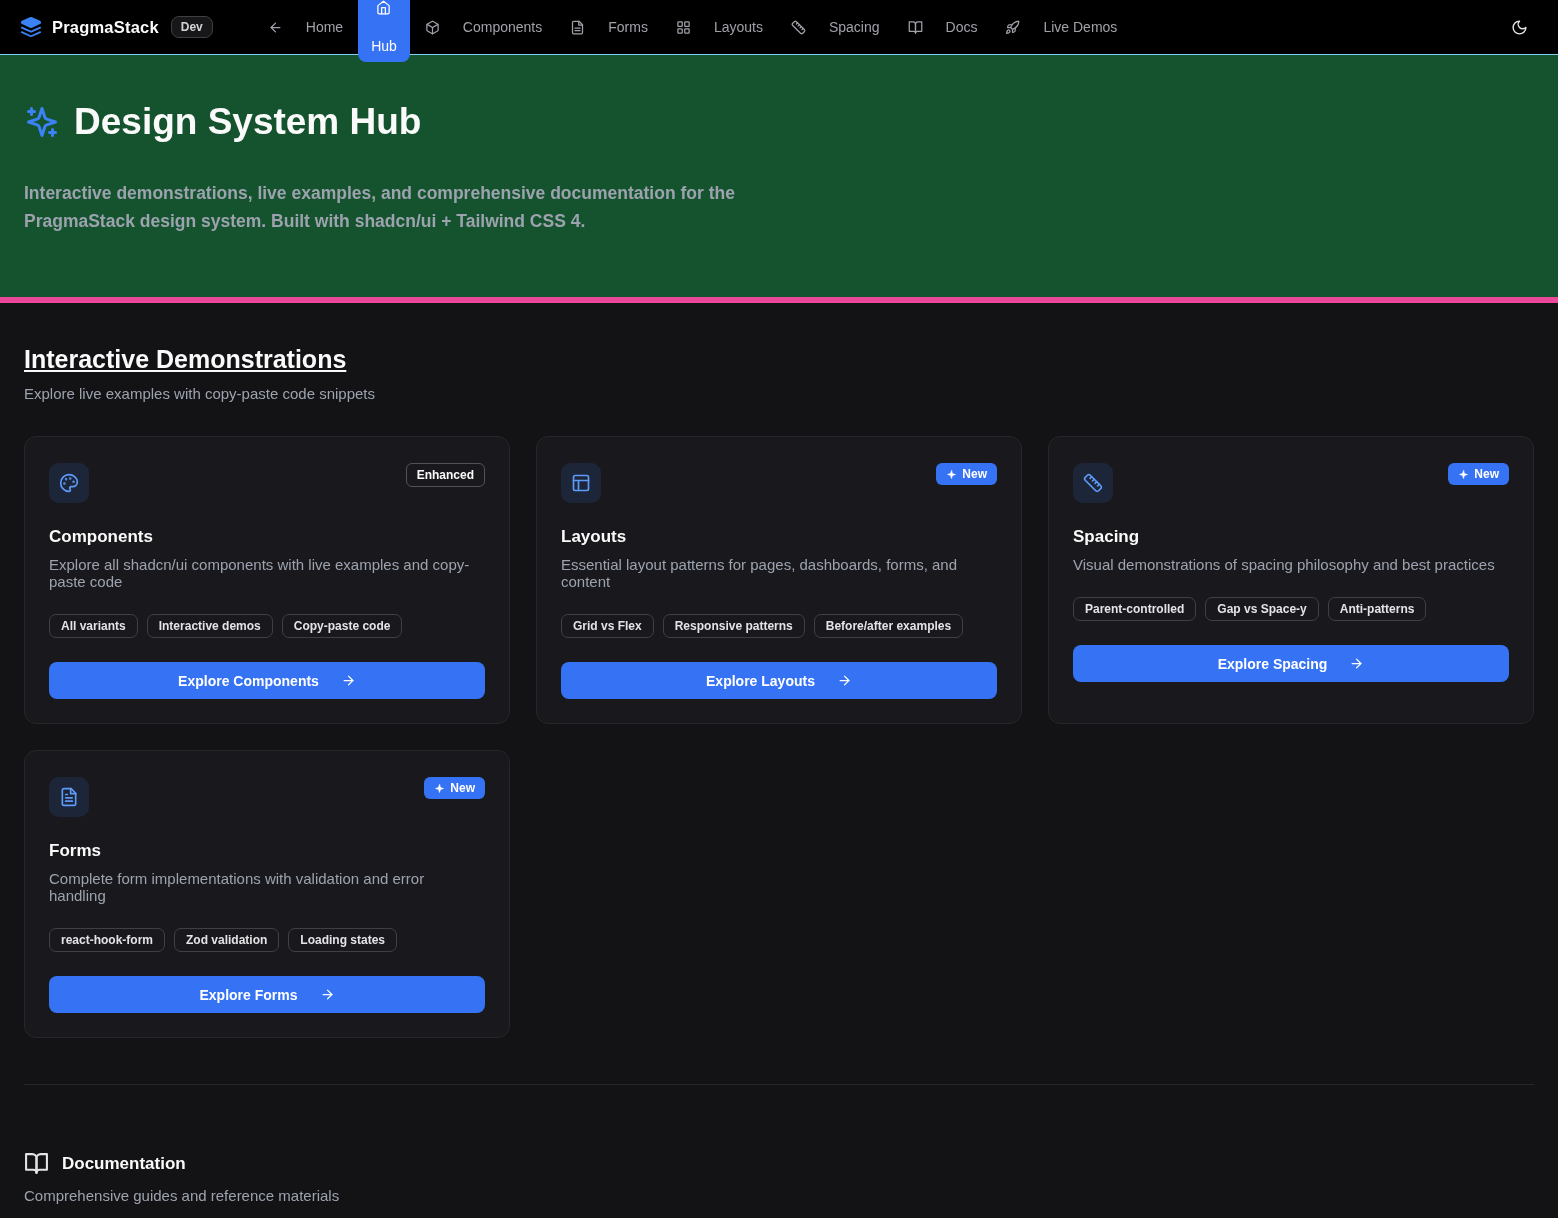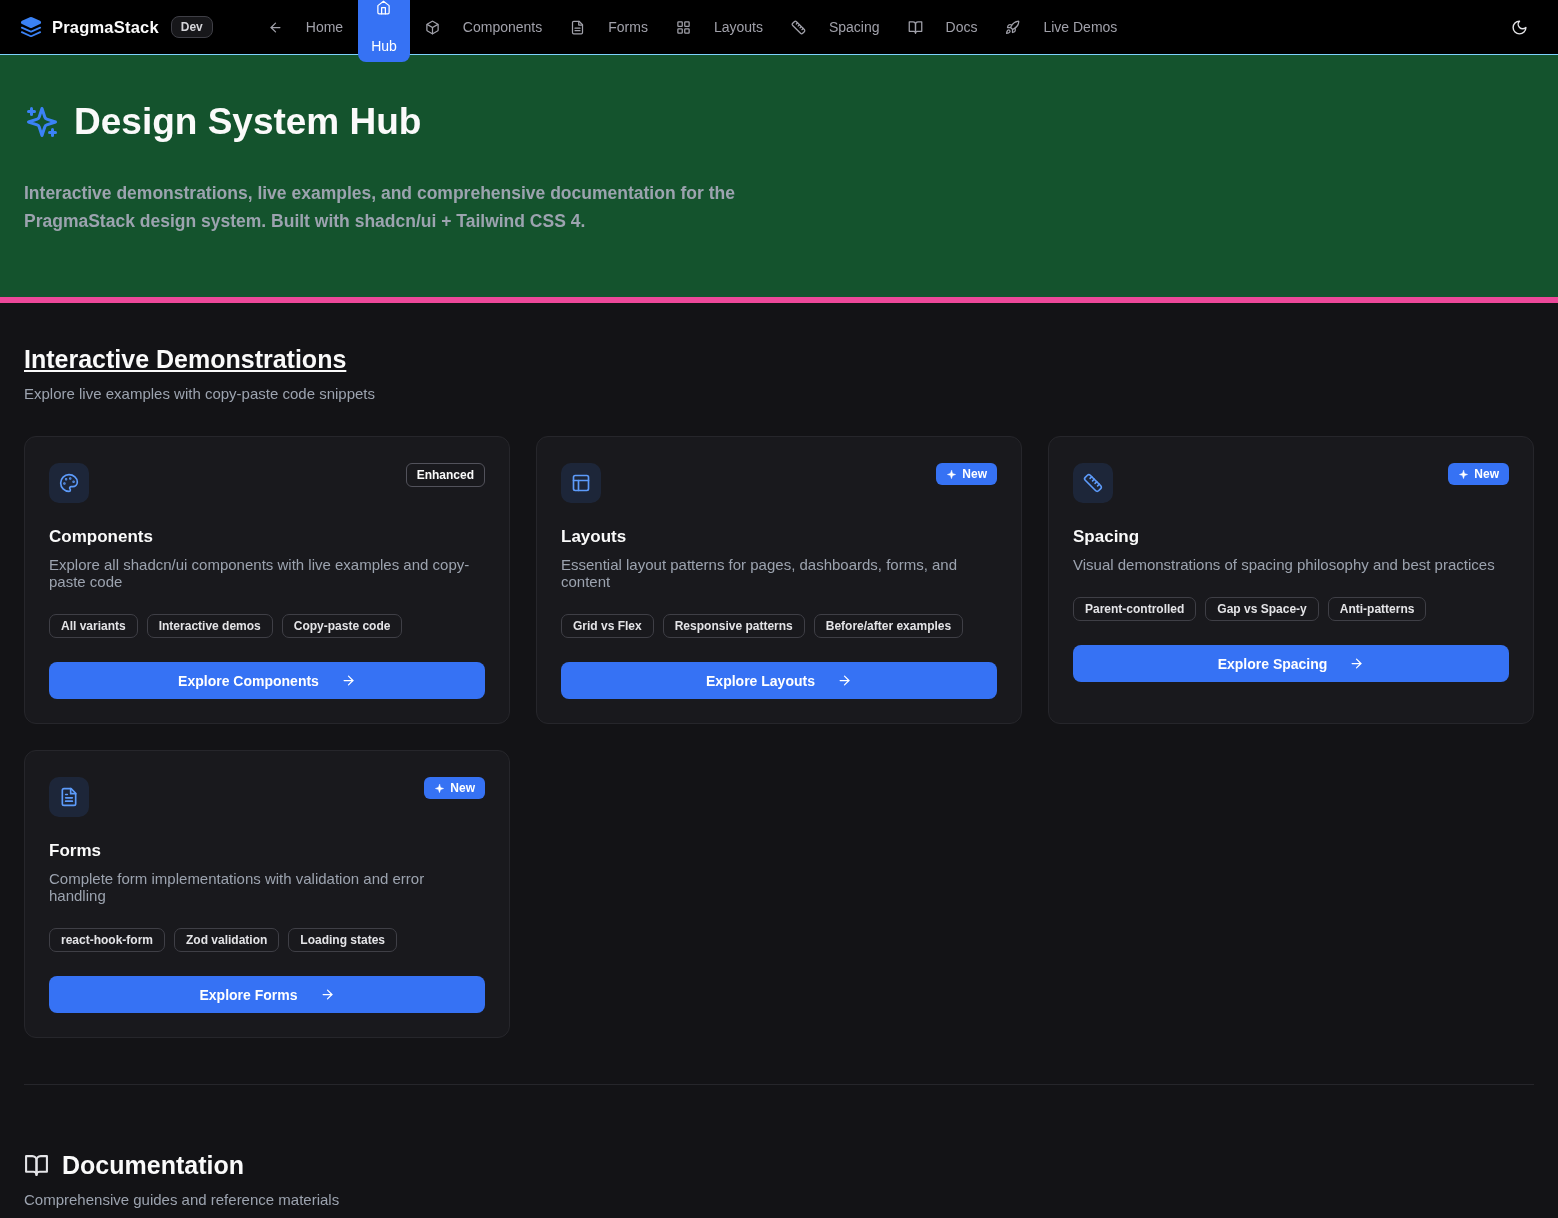--- a/index.html
+++ b/index.html
@@ -95,21 +95,21 @@
     background: #3672f4; color: #ffffff;
     border: none; border-radius: 8px;
     font-family: inherit; font-size: 14px; font-weight: 600;
     display: flex; align-items: center; justify-content: center; gap: 22px;
     cursor: pointer;
   }
 
   .divider { border: none; border-top: 1px solid #26262b; margin: 46px 0 0; }
 
   .docs-section { margin-top: 66px; }
-  .docs-title { display: flex; align-items: center; gap: 13px; font-size: 25px; font-weight: bold; }
+  .docs-title { display: flex; align-items: center; gap: 13px; font-size: 17px; font-weight: bold; }
   .docs-title .book { color: #e4e4e7; }
   .grid4 {
     display: grid; grid-template-columns: repeat(4, 1fr);
     gap: 19px; margin-top: 34px;
   }
   .doc-card {
     background: #19191d; border: 1px solid #26262b; border-radius: 10px;
     padding: 24px 22px 26px; cursor: pointer;
   }
   .doc-card-title { font-size: 16.5px; font-weight: bold; }

